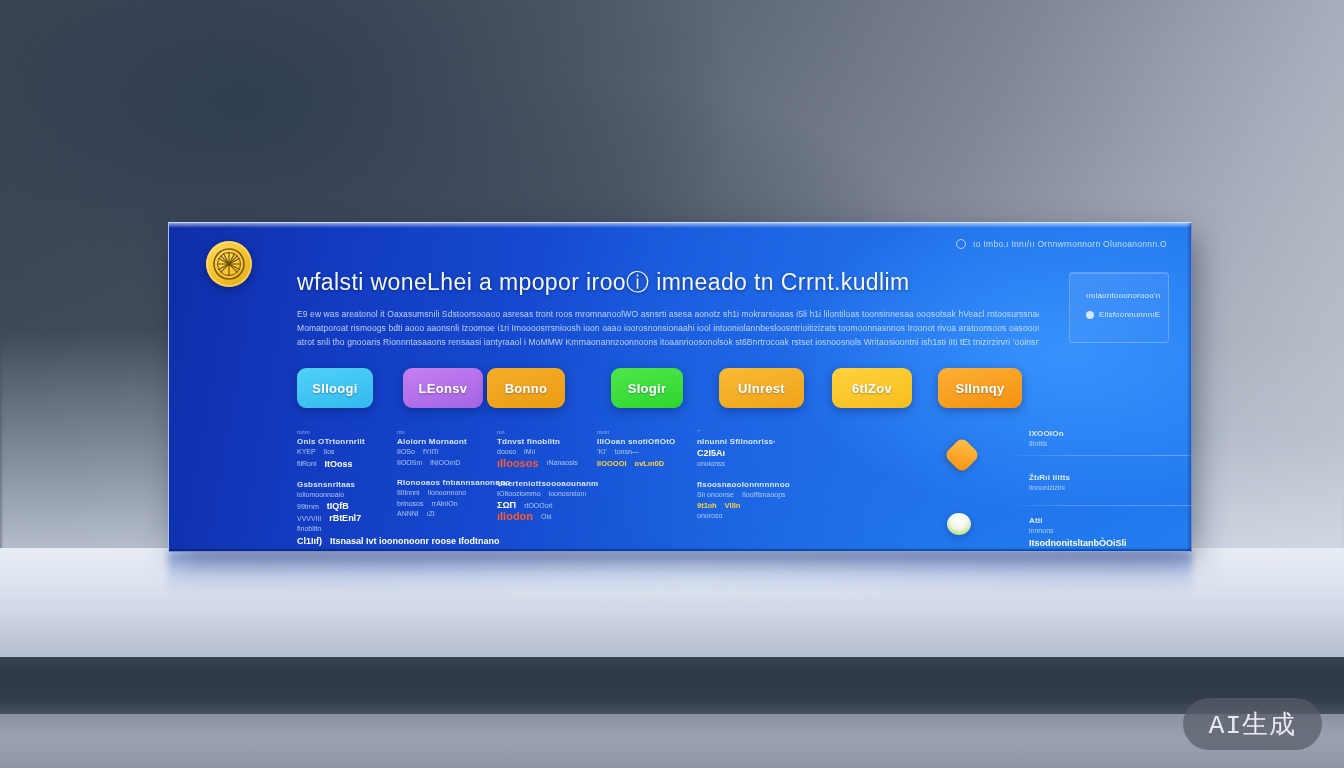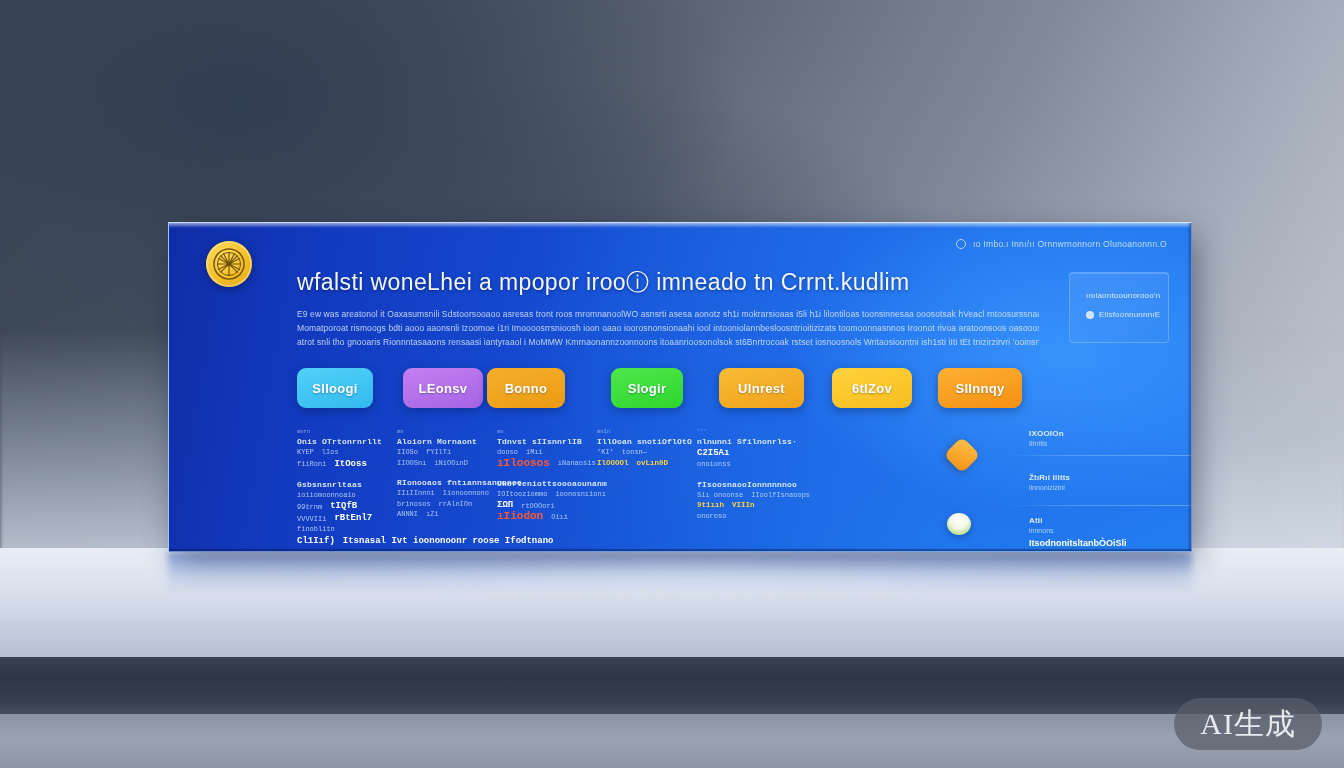--- a/index.html
+++ b/index.html
@@ -225,21 +225,21 @@
   }
 
   
   .grid {
     position: absolute;
     left: 128px; top: 205px;
     width: 790px;
     display: flex;
     gap: 0;
   }
-  .gcol { flex: 0 0 auto; font-family: Liberation Mono, monospace; }
+  .gcol { flex: 0 0 auto; }
   .gblock { margin-bottom: 9px; }
   .g-title {
     font-size: 8px; line-height: 11px;
     color: rgba(232,243,255,0.92);
     font-weight: 700;
     white-space: nowrap;
     filter: blur(0.4px);
     letter-spacing: 0.2px;
   }
   .g-kicker {
@@ -303,24 +303,24 @@
 
   
   .watermark {
     position: absolute;
     right: 22px; bottom: 18px;
     height: 52px;
     padding: 0 26px;
     border-radius: 26px;
     background: rgba(88,92,104,0.72);
     display: flex; align-items: center; justify-content: center;
-    font-size: 30px;
+    font-size: 26px;
     color: #e8eaef;
     letter-spacing: 1px;
-    font-family: Liberation Serif, serif;
+    font-family: Liberation Mono, monospace;
   }
 </style>
 </head>
 <body>
 
 <div id="scene">
 
   <div class="bg-sky"></div>
   <div class="bg-haze"></div>
 
@@ -454,21 +454,21 @@
             </div>
             <div class="g-row">
               <span class="g-line">ANNNI</span>
               <span class="g-line">ıZi</span>
             </div>
           </div>
         </div>
         <div class="gcol" style="width: 100px;">
           <div class="gblock">
             <div class="g-kicker">mn</div>
-            <div class="g-title">Tdnvst sIIsnnrlIB</div>
+            <div class="g-title">Tdnvst finoblitn</div>
             <div class="g-row">
               <span class="g-line">dooso</span>
               <span class="g-line">iMıi</span>
             </div>
             <div class="g-row">
               <span class="g-hot">ıIloosos</span>
               <span class="g-line">ıNanaosis</span>
             </div>
           </div>
           <div class="gblock">

